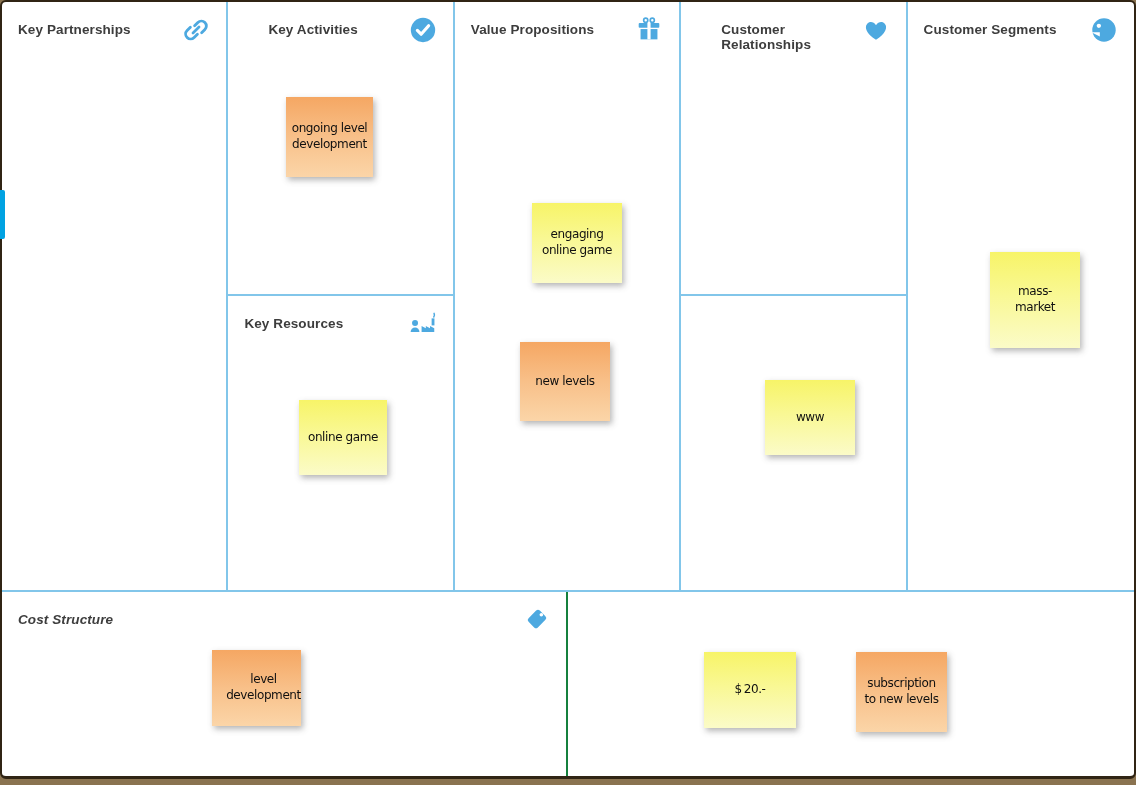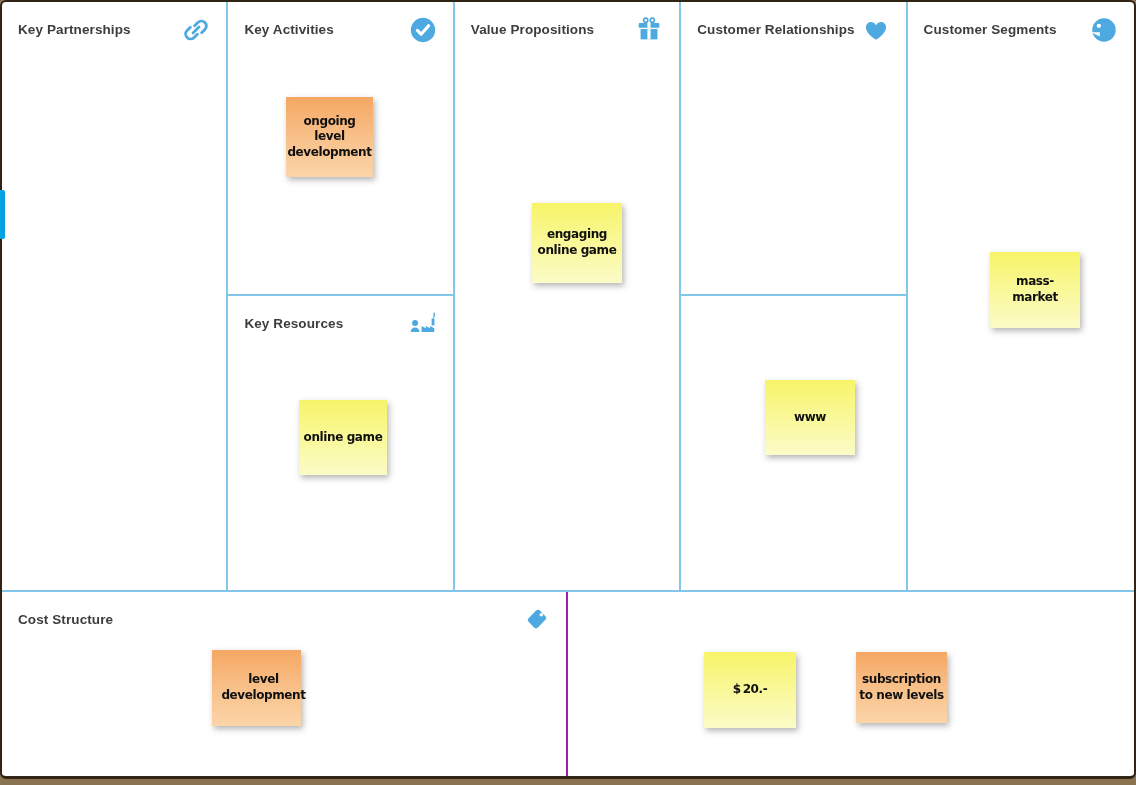--- a/index.html
+++ b/index.html
@@ -13,39 +13,39 @@
     box-sizing:border-box;background:#ffffff;
     border:2px solid #302414;border-bottom-width:3px;border-radius:6px;
     overflow:hidden;
   }
   .top-grid{
     display:grid;grid-template-columns:repeat(5,1fr);
     height:588px;border-bottom:2px solid #82c6ea;
   }
   .col{border-right:2px solid #82c6ea;box-sizing:border-box;position:relative;}
   .col:last-child{border-right:none;}
-  .col .upper{height:294px;border-bottom:2px solid #82c6ea;box-sizing:border-box;}
+  .col .upper{height:294px;border-bottom:2px solid #82c6ea;box-sizing:border-box;padding-left:24px;}
   .col .lower{height:292px;}
   .bottom-row{display:flex;height:184px;}
   .bottom-row .half{width:50%;box-sizing:border-box;}
-  .bottom-row .half.first{border-right:2px solid #a21caf;}
+  .bottom-row .half.first{border-right:2px solid #15803d;font-style:italic;}
   .sec-head{
     display:flex;justify-content:space-between;align-items:flex-start;
     padding:13px 15px 0 16px;
   }
   .sec-title{
     font-size:13.5px;font-weight:700;color:#3d3d3d;padding-top:7px;
     letter-spacing:.1px;
   }
   .sec-icon{width:30px;height:30px;flex:none;}
   .notes-layer{position:absolute;left:0;top:0;width:1136px;height:779px;z-index:5;pointer-events:none;}
   .note{
     position:absolute;box-sizing:border-box;pointer-events:auto;
     display:flex;align-items:center;justify-content:center;text-align:center;
-    font-family:"DejaVu Sans",sans-serif;font-weight:700;font-size:12px;
+    font-family:"DejaVu Sans",sans-serif;font-weight:400;font-size:12px;
     letter-spacing:-0.4px;line-height:1.3;color:#101010;
     padding:3px;white-space:pre-line;
     box-shadow:2px 3px 6px rgba(90,90,90,0.45);
     cursor:pointer;
   }
   .note.yellow{background:linear-gradient(180deg,#f7f468 0%,#f9f894 45%,#fbfbc8 100%);margin-left:12px;}
   .note.orange{background:linear-gradient(180deg,#f5a763 0%,#f8c089 50%,#fbd5a8 100%);}
   .left-tab{
     position:absolute;left:0;top:190px;width:5px;height:49px;
     background:#00a2e2;z-index:20;border-radius:0 2px 2px 0;cursor:pointer;
@@ -165,24 +165,25 @@
 
 
   </div>
 </div>
 
 <div class="notes-layer">
     <div class="note orange" style="left: 286px; top: 97px; width: 87px; height: 80px;">ongoing level
 development</div>
     <div class="note yellow" style="left: 520px; top: 203px; width: 90px; height: 80px;">engaging
 online game</div>
+    <div class="note orange" style="left: 520px; top: 342px; width: 90px; height: 79px;">new levels</div>
     <div class="note yellow" style="left: 287px; top: 400px; width: 88px; height: 75px;">online game</div>
     <div class="note yellow" style="left: 753px; top: 380px; width: 90px; height: 75px;">www</div>
-    <div class="note yellow" style="left: 978px; top: 252px; width: 90px; height: 76px;">mass-
+    <div class="note yellow" style="left: 978px; top: 252px; width: 90px; height: 96px;">mass-
 market</div>
     <div class="note orange" style="left: 212px; top: 650px; width: 89px; height: 76px; padding-left: 17px;">level
 development</div>
     <div class="note yellow" style="left: 692px; top: 652px; width: 92px; height: 76px;">$ 20.-</div>
-    <div class="note orange" style="left: 856px; top: 652px; width: 91px; height: 71px;">subscription
+    <div class="note orange" style="left: 856px; top: 652px; width: 91px; height: 80px;">subscription
 to new levels</div>
   </div>
 
 <div class="left-tab"></div>
 
 </body></html>

